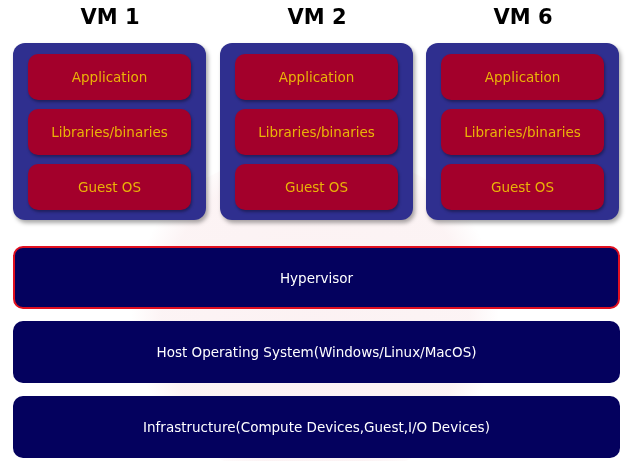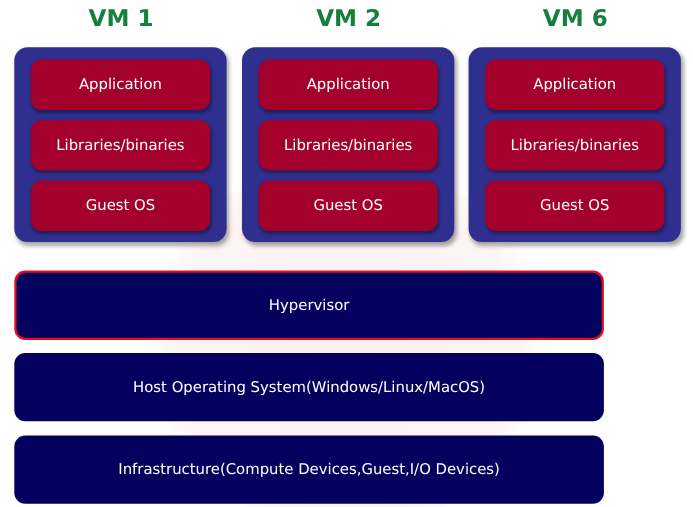--- a/index.html
+++ b/index.html
@@ -9,41 +9,41 @@
     font-family: "DejaVu Sans", sans-serif;
   }
   .watermark {
     position: absolute; left: 120px; top: 150px; width: 390px; height: 330px;
     border-radius: 50%;
     background: radial-gradient(circle, rgba(200,30,50,0.06) 0%, rgba(200,30,50,0.05) 60%, rgba(200,30,50,0) 72%);
     pointer-events: none;
   }
   .vm-title {
     position: absolute; top: 2px; width: 194px; text-align: center;
-    font-weight: bold; font-size: 21px; color: #15803d; line-height: 30px;
+    font-weight: bold; font-size: 21px; color: #000000; line-height: 30px;
   }
   .vm-box {
     position: absolute; top: 43px; width: 193px; height: 177px;
     background: #2f2f8f;
     border-radius: 12px;
     box-shadow: 2px 3px 4px rgba(0,0,0,0.35);
   }
   .layer {
     position: absolute; left: 15px; width: 163px; height: 46px;
     background: #a3002b;
     border-radius: 10px;
     box-shadow: 1px 2px 3px rgba(0,0,0,0.35);
-    color: #ffffff; font-size: 13.5px;
+    color: #eab308; font-size: 13.5px;
     display: flex; align-items: center; justify-content: center;
   }
   .layer.l0 { top: 11px; }
   .layer.l1 { top: 66px; }
   .layer.l2 { top: 121px; }
   .band {
-    position: absolute; left: 13px; width: 536px; height: 62px;
+    position: absolute; left: 13px; width: 607px; height: 62px;
     background: #04015e;
     border-radius: 10px;
     color: #ffffff; font-size: 13.5px;
     display: flex; align-items: center; justify-content: center;
     box-sizing: border-box;
   }
   .band.hyper { top: 246px; height: 63px; border: 2px solid #e01020; }
   .band.host { top: 321px; text-align: right; }
   .band.infra { top: 396px; }
 </style>

